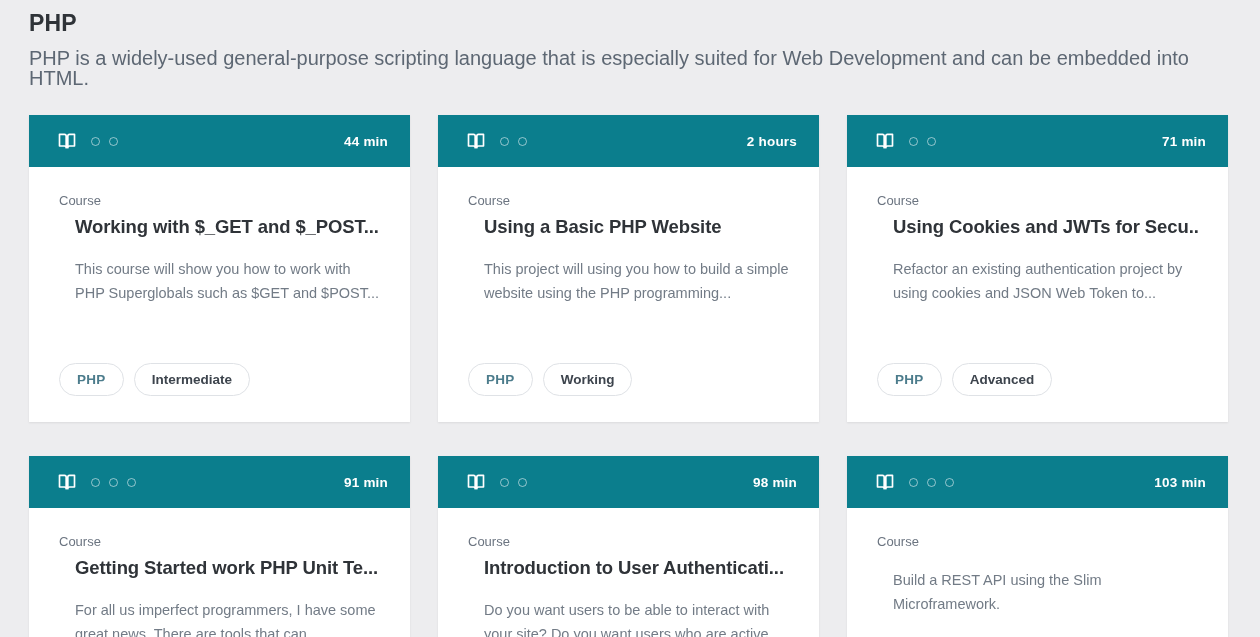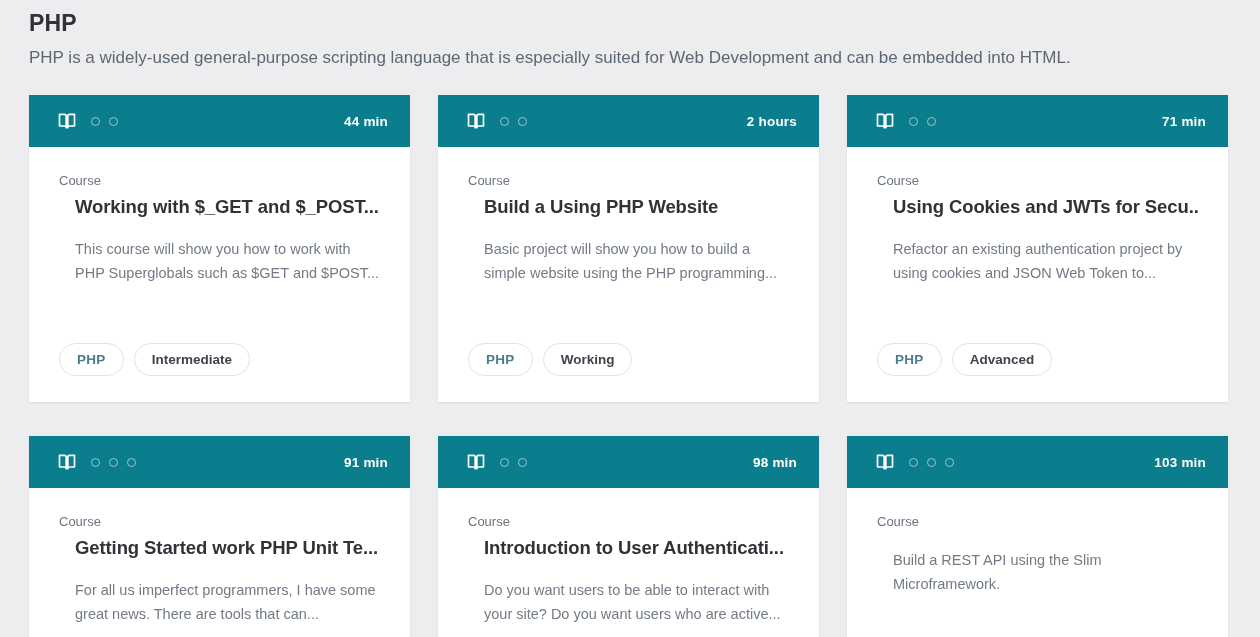--- a/index.html
+++ b/index.html
@@ -26,21 +26,21 @@
   .page-title {
     margin: 0;
     font-size: 23px;
     line-height: 30px;
     font-weight: 700;
     color: #2f3338;
     letter-spacing: 0.1px;
   }
   .page-desc {
     margin: 10px 0 0 0;
-    font-size: 17px;
+    font-size: 20px;
     line-height: 20px;
     color: #5d6773;
     font-weight: 400;
   }
 
   
   .card-grid {
     display: grid;
     grid-template-columns: repeat(3, 381px);
     column-gap: 28px;
@@ -213,22 +213,22 @@
           </span>
           <span class="dots">
             <span class="dot"></span>
             <span class="dot"></span>
           </span>
         </div>
         <span class="duration">2 hours</span>
       </div>
       <div class="card-body">
         <p class="card-kicker">Course</p>
-        <h2 class="card-title">Build a Using PHP Website</h2>
-        <p class="card-desc">Basic project will show you how to build a simple website using the PHP programming...</p>
+        <h2 class="card-title">Using a Basic PHP Website</h2>
+        <p class="card-desc">This project will using you how to build a simple website using the PHP programming...</p>
         <div class="card-tags">
           <span class="tag topic">PHP</span>
           <span class="tag level">Working</span>
         </div>
       </div>
     </div>
 
     <div class="card row-1">
       <div class="card-header">
         <div class="card-header-left">

